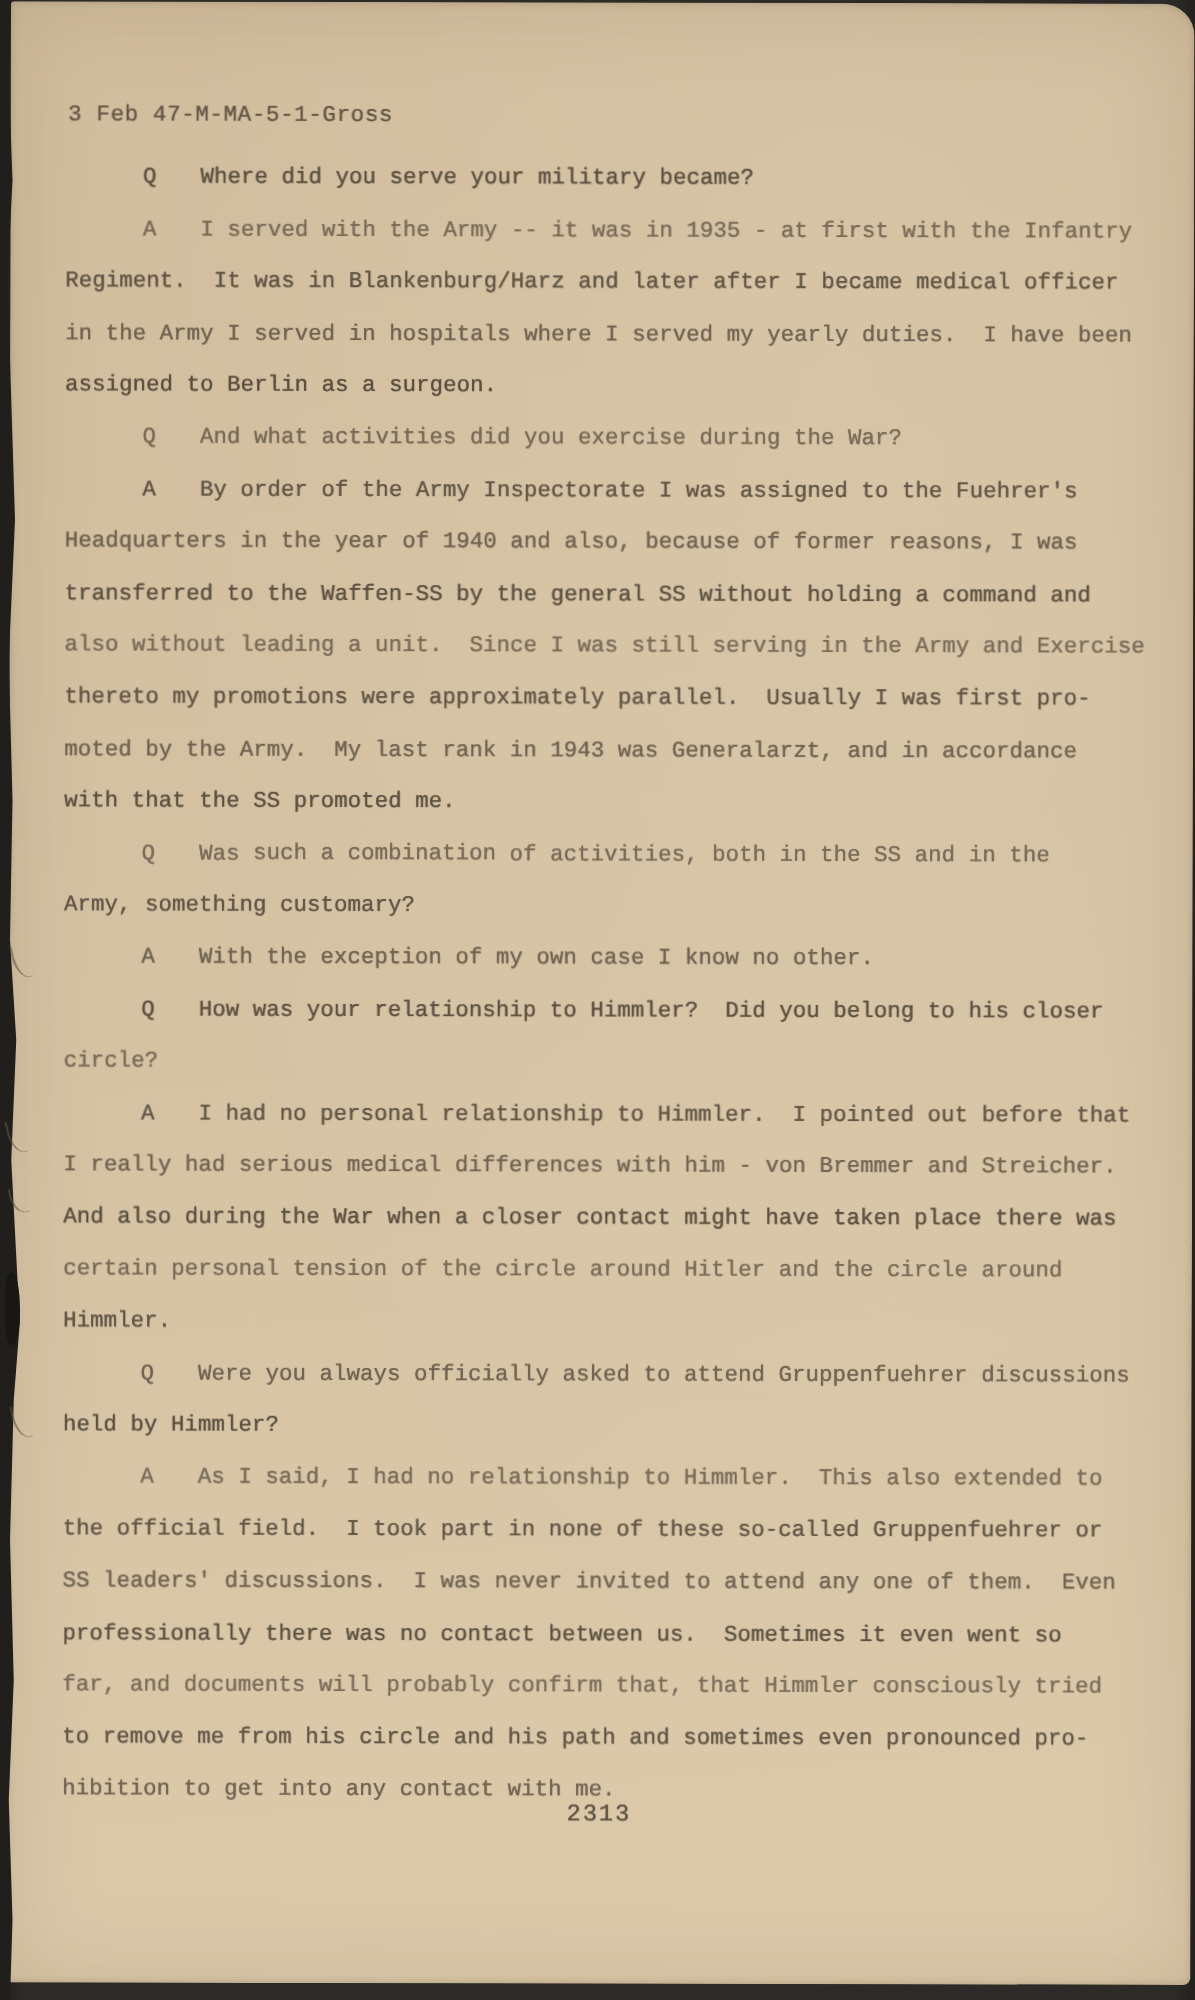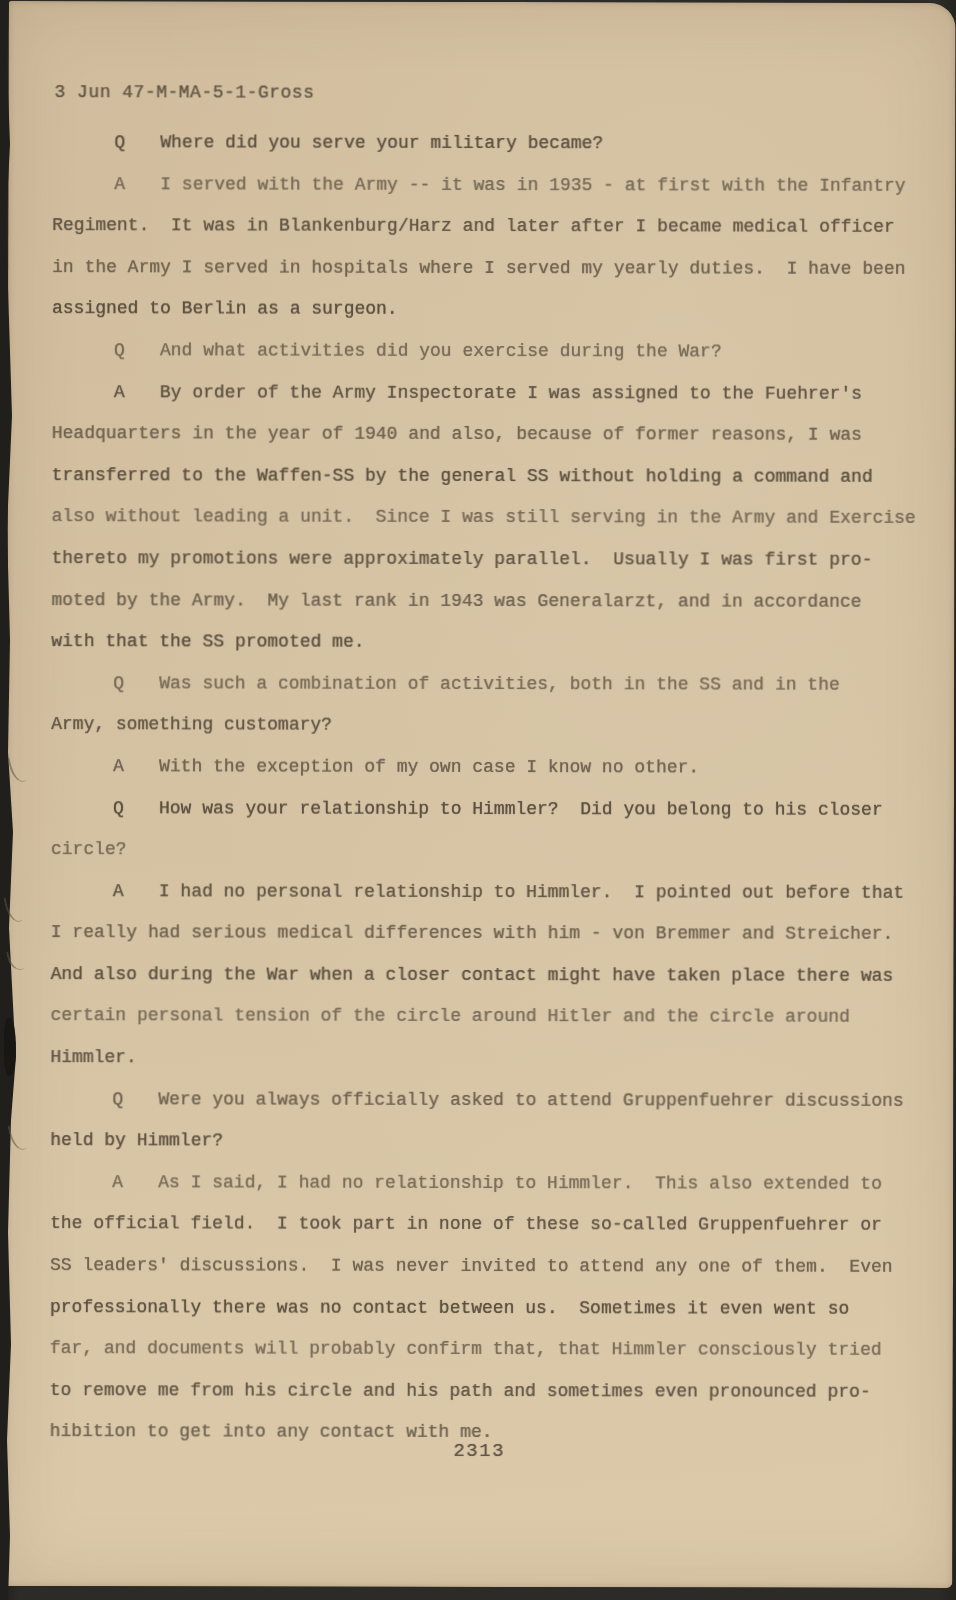--- a/index.html
+++ b/index.html
@@ -98,21 +98,21 @@
     letter-spacing: 1.5px;
     opacity: 0.82;
   }
 </style>
 </head>
 <body>
 
 <div class="scan">
   <div class="paper">
     <div class="header ink">
-      <div>3 Jun 47-M-MA-5-1-Gross</div>
+      <div>3 Feb 47-M-MA-5-1-Gross</div>
     </div>
 
     <div class="transcript ink" id="transcript">
         <div class="line first"><span class="marker">Q</span><span>Where did you serve your military became?</span></div>
         <div class="line first"><span class="marker">A</span><span>I served with the Army -- it was in 1935 - at first with the Infantry</span></div>
         <div class="line">Regiment.  It was in Blankenburg/Harz and later after I became medical officer</div>
         <div class="line">in the Army I served in hospitals where I served my yearly duties.  I have been</div>
         <div class="line">assigned to Berlin as a surgeon.</div>
         <div class="line first"><span class="marker">Q</span><span>And what activities did you exercise during the War?</span></div>
         <div class="line first"><span class="marker">A</span><span>By order of the Army Inspectorate I was assigned to the Fuehrer's</span></div>

